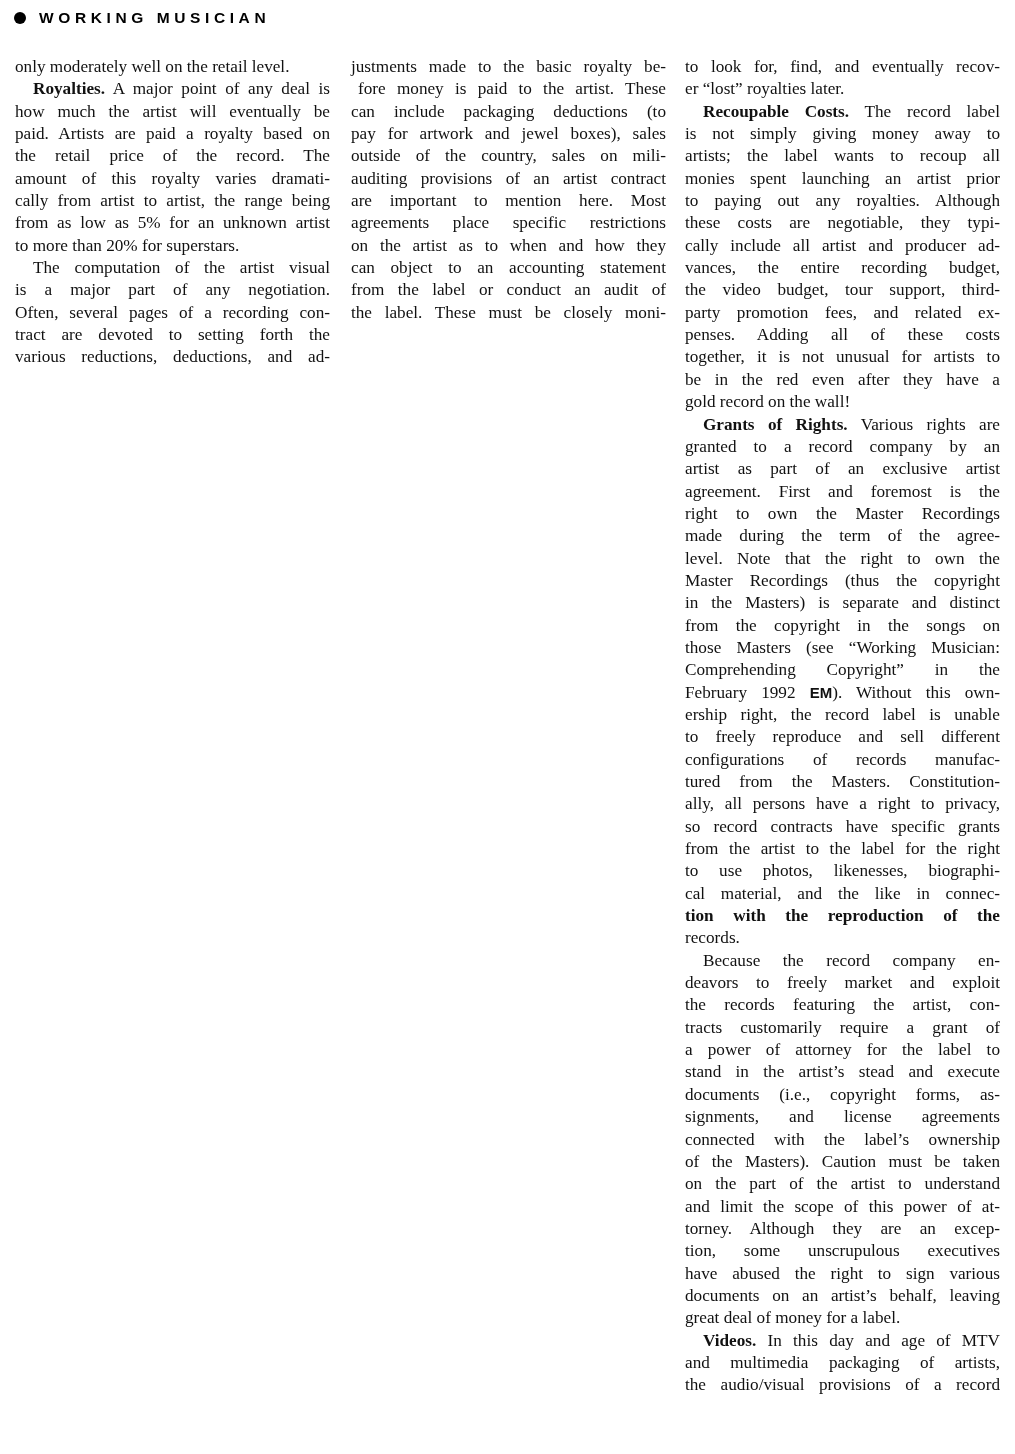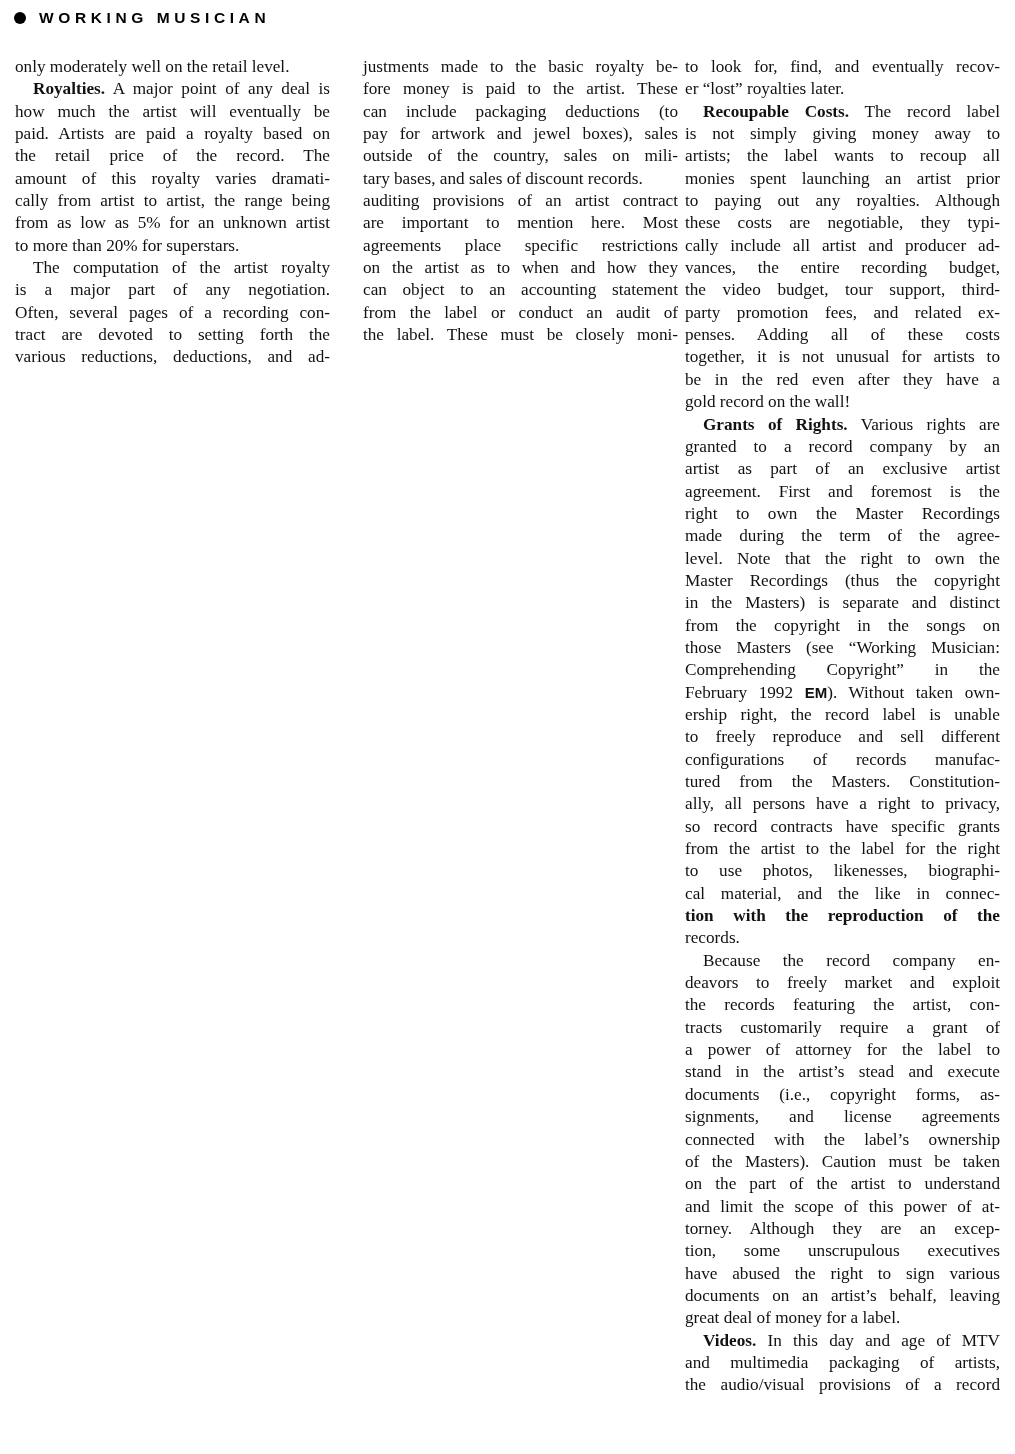--- a/index.html
+++ b/index.html
@@ -12,21 +12,21 @@
     }
     .header .bullet {
       width: 12px; height: 12px; border-radius: 50%; background: #000;
       margin-right: 13px; display: inline-block;
     }
     .col {
       position: absolute; top: 56px; width: 315px;
       font-family: "Liberation Serif", serif; font-size: 17.2px; line-height: 22.35px;
     }
     .col.c1 { left: 15px; }
-    .col.c2 { left: 363px; }
+    .col.c2 { left: 351px; }
     .col.c3 { left: 685px; }
     .line {
       display: block; height: 22.35px; white-space: nowrap;
       text-align: justify; text-align-last: justify;
       overflow: visible;
     }
     .line.last { text-align-last: left; }
     .line.indent { padding-left: 18px; }
     .head { font-weight: bold; }
     .em-logo { font-family: "Liberation Sans", sans-serif; font-weight: bold; font-size: 15px; }
@@ -42,33 +42,32 @@
 <div class="col c1">
     <span class="line last"><span style="white-space: pre;">only moderately well on the retail level.</span></span>
     <span class="line indent" style="display: block;"><span style="white-space: pre;"><span class="head">Royalties.</span><span style="white-space: pre;"> A major point of any deal is</span></span></span>
     <span class="line" style="display: block;"><span style="white-space: pre;"><span style="white-space: pre;">how much the artist will eventually be</span></span></span>
     <span class="line" style="display: block;"><span style="white-space: pre;"><span style="white-space: pre;">paid. Artists are paid a royalty based on</span></span></span>
     <span class="line" style="display: block;"><span style="white-space: pre;"><span style="white-space: pre;">the retail price of the record. The</span></span></span>
     <span class="line" style="display: block;"><span style="white-space: pre;"><span style="white-space: pre;">amount of this royalty varies dramati-</span></span></span>
     <span class="line" style="display: block;"><span style="white-space: pre;"><span style="white-space: pre;">cally from artist to artist, the range being</span></span></span>
     <span class="line" style="display: block;"><span style="white-space: pre;"><span style="white-space: pre;">from as low as 5% for an unknown artist</span></span></span>
     <span class="line last"><span style="white-space: pre;">to more than 20% for superstars.</span></span>
-    <span class="line indent" style="display: block;"><span style="white-space: pre;"><span style="white-space: pre;">The computation of the artist royalty</span></span></span>
+    <span class="line indent" style="display: block;"><span style="white-space: pre;"><span style="white-space: pre;">The computation of the artist visual</span></span></span>
     <span class="line" style="display: block;"><span style="white-space: pre;"><span style="white-space: pre;">is a major part of any negotiation.</span></span></span>
     <span class="line" style="display: block;"><span style="white-space: pre;"><span style="white-space: pre;">Often, several pages of a recording con-</span></span></span>
     <span class="line" style="display: block;"><span style="white-space: pre;"><span style="white-space: pre;">tract are devoted to setting forth the</span></span></span>
     <span class="line" style="display: block;"><span style="white-space: pre;"><span style="white-space: pre;">various reductions, deductions, and ad-</span></span></span>
   </div>
 <div class="col c2">
     <span class="line" style="display: block;"><span style="white-space: pre;"><span style="white-space: pre;">justments made to the basic royalty be-</span></span></span>
-    <span class="line" style="display: block;"><span style="white-space: pre;"><span style="white-space: pre;">fore money is paid to the artist. These</span></span></span>
+    <span class="line" style="display: block;"><span style="white-space: pre;"><span style="white-space: pre; margin-left: 7px;">fore money is paid to the artist. These</span></span></span>
     <span class="line" style="display: block;"><span style="white-space: pre;"><span style="white-space: pre;">can include packaging deductions (to</span></span></span>
     <span class="line" style="display: block;"><span style="white-space: pre;"><span style="white-space: pre;">pay for artwork and jewel boxes), sales</span></span></span>
     <span class="line" style="display: block;"><span style="white-space: pre;"><span style="white-space: pre;">outside of the country, sales on mili-</span></span></span>
-    <span class="line last"><span style="white-space: pre;">tary bases, and sales of discount records.</span></span>
     <span class="line" style="display: block;"><span style="white-space: pre;"><span style="white-space: pre;">auditing provisions of an artist contract</span></span></span>
     <span class="line" style="display: block;"><span style="white-space: pre;"><span style="white-space: pre;">are important to mention here. Most</span></span></span>
     <span class="line" style="display: block;"><span style="white-space: pre;"><span style="white-space: pre;">agreements place specific restrictions</span></span></span>
     <span class="line" style="display: block;"><span style="white-space: pre;"><span style="white-space: pre;">on the artist as to when and how they</span></span></span>
     <span class="line" style="display: block;"><span style="white-space: pre;"><span style="white-space: pre;">can object to an accounting statement</span></span></span>
     <span class="line" style="display: block;"><span style="white-space: pre;"><span style="white-space: pre;">from the label or conduct an audit of</span></span></span>
     <span class="line" style="display: block;"><span style="white-space: pre;"><span style="white-space: pre;">the label. These must be closely moni-</span></span></span>
   </div>
 <div class="col c3">
     <span class="line" style="display: block;"><span style="white-space: pre;"><span style="white-space: pre;">to look for, find, and eventually recov-</span></span></span>
@@ -92,21 +91,21 @@
     <span class="line" style="display: block;"><span style="white-space: pre;"><span style="white-space: pre;">artist as part of an exclusive artist</span></span></span>
     <span class="line" style="display: block;"><span style="white-space: pre;"><span style="white-space: pre;">agreement. First and foremost is the</span></span></span>
     <span class="line" style="display: block;"><span style="white-space: pre;"><span style="white-space: pre;">right to own the Master Recordings</span></span></span>
     <span class="line" style="display: block;"><span style="white-space: pre;"><span style="white-space: pre;">made during the term of the agree-</span></span></span>
     <span class="line" style="display: block;"><span style="white-space: pre;"><span style="white-space: pre;">level. Note that the right to own the</span></span></span>
     <span class="line" style="display: block;"><span style="white-space: pre;"><span style="white-space: pre;">Master Recordings (thus the copyright</span></span></span>
     <span class="line" style="display: block;"><span style="white-space: pre;"><span style="white-space: pre;">in the Masters) is separate and distinct</span></span></span>
     <span class="line" style="display: block;"><span style="white-space: pre;"><span style="white-space: pre;">from the copyright in the songs on</span></span></span>
     <span class="line" style="display: block;"><span style="white-space: pre;"><span style="white-space: pre;">those Masters (see “Working Musician:</span></span></span>
     <span class="line" style="display: block;"><span style="white-space: pre;"><span style="white-space: pre;">Comprehending Copyright” in the</span></span></span>
-    <span class="line" style="display: block;"><span style="white-space: pre; letter-spacing: -0.000434028px;"><span style="white-space: pre;">February 1992 </span><span class="em-logo">EM</span><span>). Without taken own-</span></span></span>
+    <span class="line" style="display: block;"><span style="white-space: pre; letter-spacing: -0.000434028px;"><span style="white-space: pre;">February 1992 </span><span class="em-logo">EM</span><span>). Without this own-</span></span></span>
     <span class="line" style="display: block;"><span style="white-space: pre;"><span style="white-space: pre;">ership right, the record label is unable</span></span></span>
     <span class="line" style="display: block;"><span style="white-space: pre;"><span style="white-space: pre;">to freely reproduce and sell different</span></span></span>
     <span class="line" style="display: block;"><span style="white-space: pre;"><span style="white-space: pre;">configurations of records manufac-</span></span></span>
     <span class="line" style="display: block;"><span style="white-space: pre;"><span style="white-space: pre;">tured from the Masters. Constitution-</span></span></span>
     <span class="line" style="display: block;"><span style="white-space: pre;"><span style="white-space: pre;">ally, all persons have a right to privacy,</span></span></span>
     <span class="line" style="display: block;"><span style="white-space: pre;"><span style="white-space: pre;">so record contracts have specific grants</span></span></span>
     <span class="line" style="display: block;"><span style="white-space: pre;"><span style="white-space: pre;">from the artist to the label for the right</span></span></span>
     <span class="line" style="display: block;"><span style="white-space: pre;"><span style="white-space: pre;">to use photos, likenesses, biographi-</span></span></span>
     <span class="line" style="display: block;"><span style="white-space: pre;"><span style="white-space: pre;">cal material, and the like in connec-</span></span></span>
     <span class="line" style="display: block;"><span style="white-space: pre;"><span style="white-space: pre; font-weight: bold;">tion with the reproduction of the</span></span></span>

